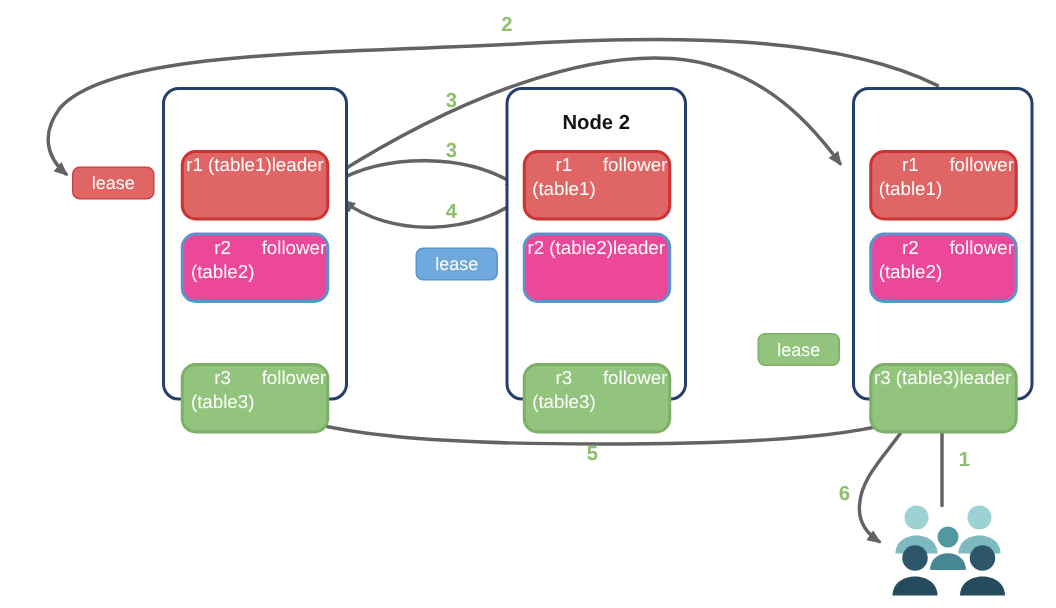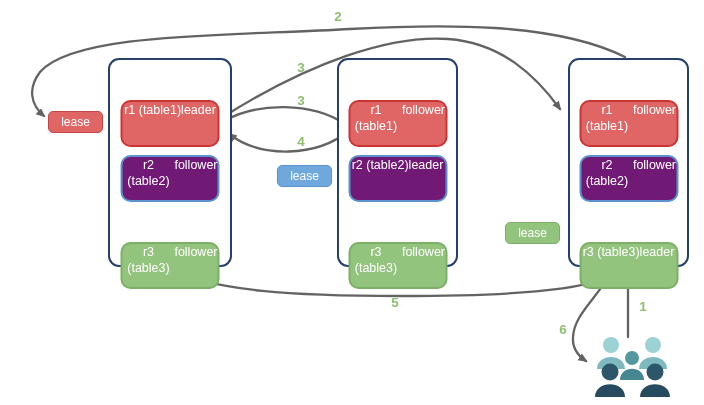--- a/index.html
+++ b/index.html
@@ -16,21 +16,21 @@
     position:absolute;top:14px;left:0;width:100%;text-align:center;
     font-weight:bold;font-size:13.5px;color:#121212;
   }
   .replica{
     position:absolute;left:50%;transform:translateX(-50%);
     width:99px;height:47px;border-radius:10px;box-sizing:border-box;
     color:#ffffff;font-size:12.5px;line-height:16px;text-align:center;
     display:flex;justify-content:center;
   }
   .replica.red{background:#e06666;border:2px solid #cc3333;}
-  .replica.blue{background:#701a75;border:2px solid #5b93ce;}
+  .replica.blue{background:#ec4899;border:2px solid #5b93ce;}
   .replica.green{background:#93c47d;border:2px solid #7daf66;}
   .r-pos-0{top:40px;} .r-pos-1{top:95px;} .r-pos-2{top:150px;margin-top:32px;}
   .lease{
     position:absolute;width:55px;height:22px;border-radius:5px;box-sizing:border-box;
     color:#ffffff;font-size:12px;text-align:center;line-height:20px;
   }
   .lease.red{background:#e06666;border:1.5px solid #c64545;left:48px;top:111px;}
   .lease.blue{background:#6fa8dc;border:1.5px solid #5b93ce;left:277px;top:165px;}
   .lease.green{background:#93c47d;border:1.5px solid #7daf66;left:505px;top:222px;}
   .step{
@@ -70,20 +70,21 @@
       <span>r2 (table2)</span>
       <span>follower</span>
     </div>
     <div class="replica green r-pos-2">
       <span>r3 (table3)</span>
       <span>follower</span>
     </div>
   </div>
 
   <div class="node" style="left:337px;width:121px;">
+    <div class="node-title">Node 2</div>
     <div class="replica red r-pos-0">
       <span>r1 (table1)</span>
       <span>follower</span>
     </div>
     <div class="replica blue r-pos-1">
       <span>r2 (table2)</span>
       <span>leader</span>
     </div>
     <div class="replica green r-pos-2">
       <span>r3 (table3)</span>

